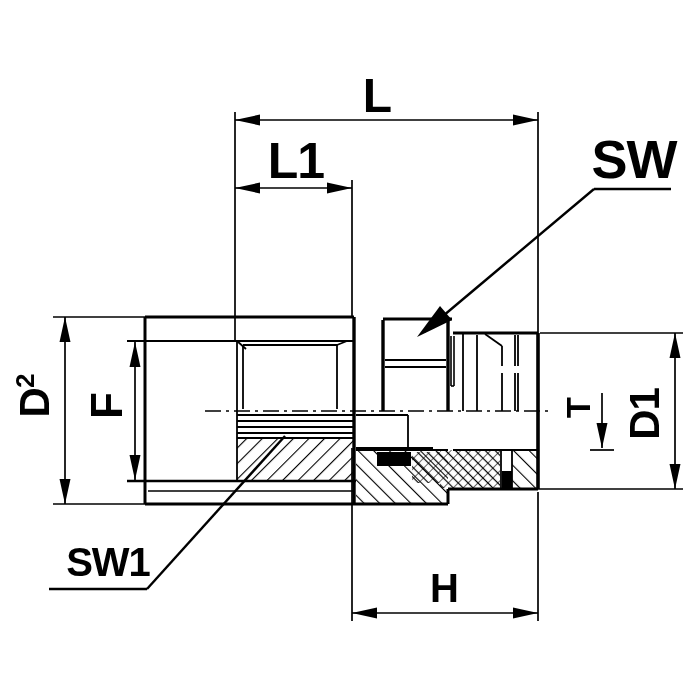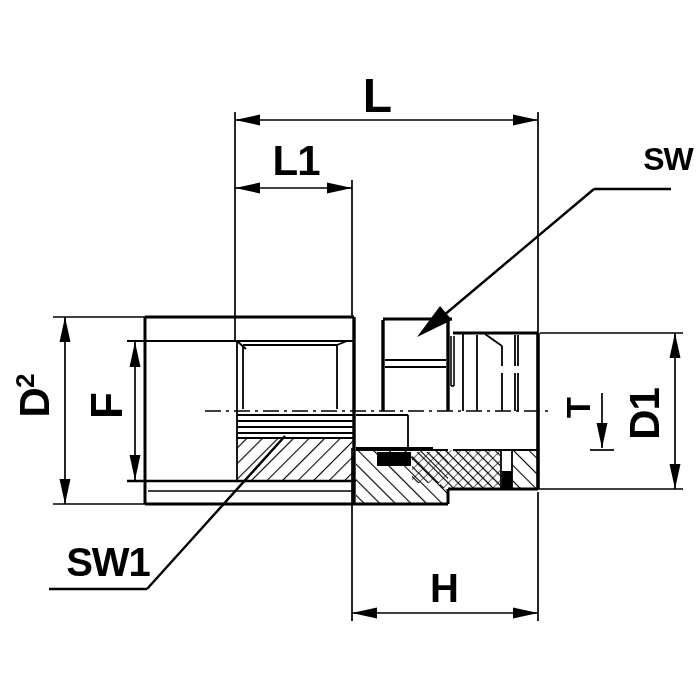--- a/index.html
+++ b/index.html
@@ -3,22 +3,22 @@
 <meta charset="utf-8">
 <style>
   html,body{margin:0;padding:0;background:#ffffff;}
   .stage{position:relative;width:700px;height:700px;background:#ffffff;overflow:hidden;
          font-family:"Liberation Sans",sans-serif;color:#000;}
   .stage svg{position:absolute;left:0;top:0;}
   .dim-label{position:absolute;transform:translate(-50%,-50%);font-weight:bold;
              white-space:nowrap;letter-spacing:-1px;line-height:1;color:#000;}
   .dim-label.rot{transform:translate(-50%,-50%) rotate(-90deg);}
   #lbl-L  {left:377px;top:96px;font-size:48px;}
-  #lbl-L1 {left:296px;top:161px;font-size:42px;}
-  #lbl-SW {left:668px;top:159px;font-size:32px;}
+  #lbl-L1 {left:296px;top:161px;font-size:50px;}
+  #lbl-SW {left:634px;top:159px;font-size:54px;}
   #lbl-D2 {left:34px;top:396px;font-size:42px;}
   #lbl-F  {left:107px;top:406px;font-size:44px;}
   #lbl-T  {left:578px;top:408px;font-size:34px;}
   #lbl-D1 {left:645px;top:414px;font-size:42px;}
   #lbl-SW1{left:108px;top:562px;font-size:40px;}
   #lbl-H  {left:444px;top:588px;font-size:40px;}
   #lbl-D2 sup{font-size:0.62em;}
 </style>
 </head>
 <body>

